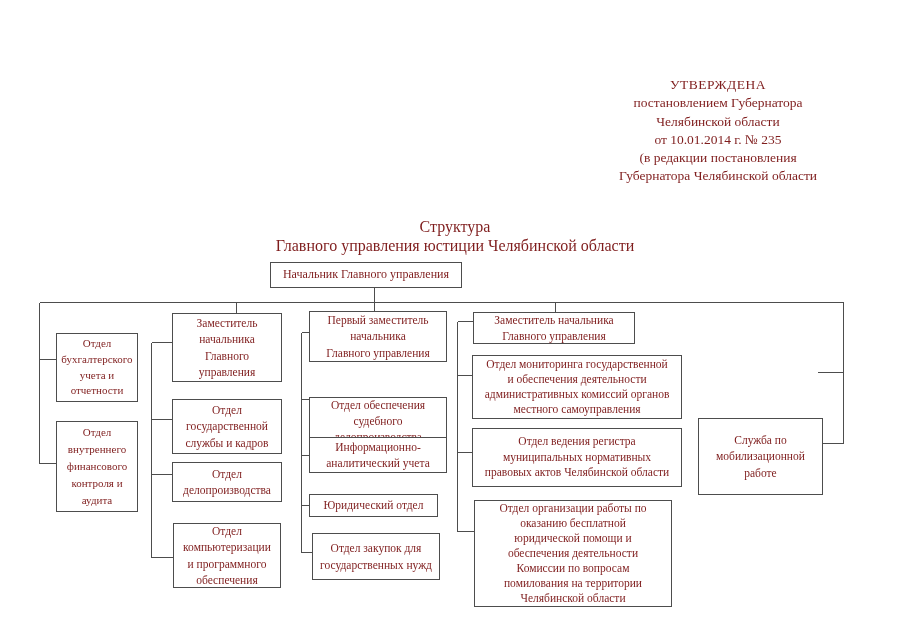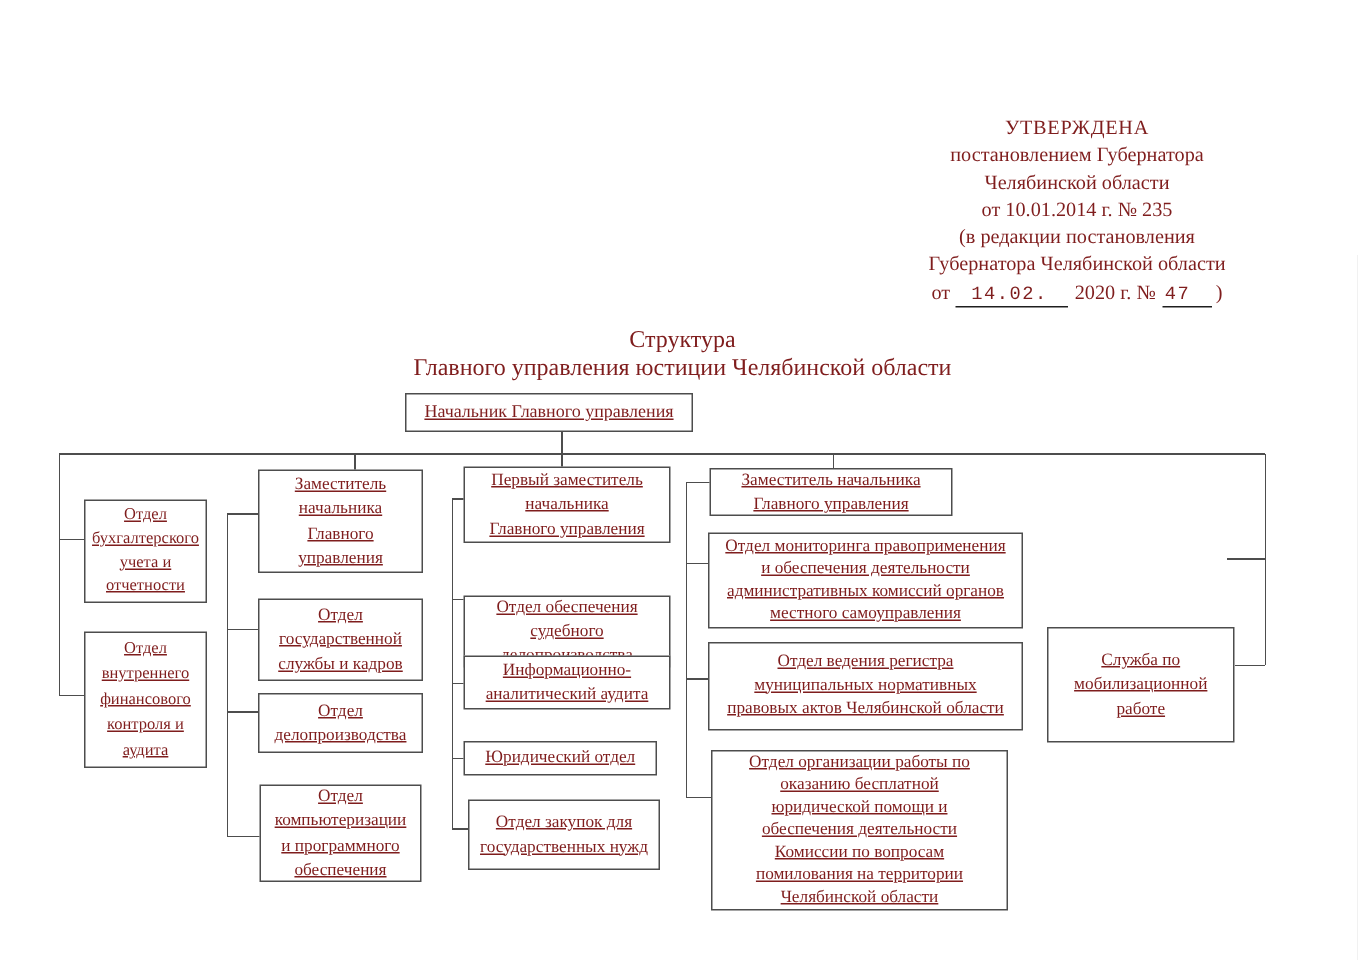--- a/index.html
+++ b/index.html
@@ -47,21 +47,20 @@
     border: 1px solid #4d4d4d;
     background: #ffffff;
     display: flex;
     align-items: center;
     justify-content: center;
     text-align: center;
     font-size: 11.5px;
     line-height: 1.42;
     white-space: pre-line;
     padding: 1px 2px;
-    text-decoration: underline;
   }
   .connectors { position: absolute; left: 0; top: 0; }
   
   .n0  { left: 270px; top: 262px; width: 192px; height: 26px; font-size: 12px; }
   .n1  { left: 56px;  top: 333px; width: 82px;  height: 69px; font-size: 11px; }
   .n2  { left: 56px;  top: 421px; width: 82px;  height: 91px; font-size: 11px; line-height: 1.55; }
   .n3  { left: 172px; top: 313px; width: 110px; height: 69px; }
   .n4  { left: 172px; top: 399px; width: 110px; height: 55px; }
   .n5  { left: 172px; top: 462px; width: 110px; height: 40px; }
   .n6  { left: 173px; top: 523px; width: 108px; height: 65px; }
@@ -82,23 +81,20 @@
 
 <div class="page">
 
   <div class="approval">
     <div class="bold-line">УТВЕРЖДЕНА</div>
     <div>постановлением Губернатора</div>
     <div>Челябинской области</div>
     <div>от 10.01.2014 г. № 235</div>
     <div>(в редакции постановления</div>
     <div>Губернатора Челябинской области</div>
-    <div class="amend">
-      <span>от</span><span class="typed fill-date">14.02.</span><span>2020 г. №</span><span class="typed fill-num">47</span><span>)</span>
-    </div>
   </div>
 
   <div class="doc-title">
     <div>Структура</div>
     <div>Главного управления юстиции Челябинской области</div>
   </div>
 
   <svg class="connectors" width="905" height="640" viewBox="0 0 905 640" shape-rendering="crispEdges">
     <path fill="none" stroke="#4d4d4d" stroke-width="1" d="
       M374.5 288 V302.5
@@ -156,28 +152,28 @@
 и программного
 обеспечения</div>
 
   <div class="node n7">Первый заместитель
 начальника
 Главного управления</div>
   <div class="node n8">Отдел обеспечения
 судебного
 делопроизводства</div>
   <div class="node n9">Информационно-
-аналитический аудита</div>
+аналитический учета</div>
   <div class="node n10">Юридический отдел</div>
   <div class="node n11">Отдел закупок для
 государственных нужд</div>
 
   <div class="node n12">Заместитель начальника
 Главного управления</div>
-  <div class="node n13">Отдел мониторинга правоприменения
+  <div class="node n13">Отдел мониторинга государственной
 и обеспечения деятельности
 административных комиссий органов
 местного самоуправления</div>
   <div class="node n14">Отдел ведения регистра
 муниципальных нормативных
 правовых актов Челябинской области</div>
   <div class="node n15">Отдел организации работы по
 оказанию бесплатной
 юридической помощи и
 обеспечения деятельности

